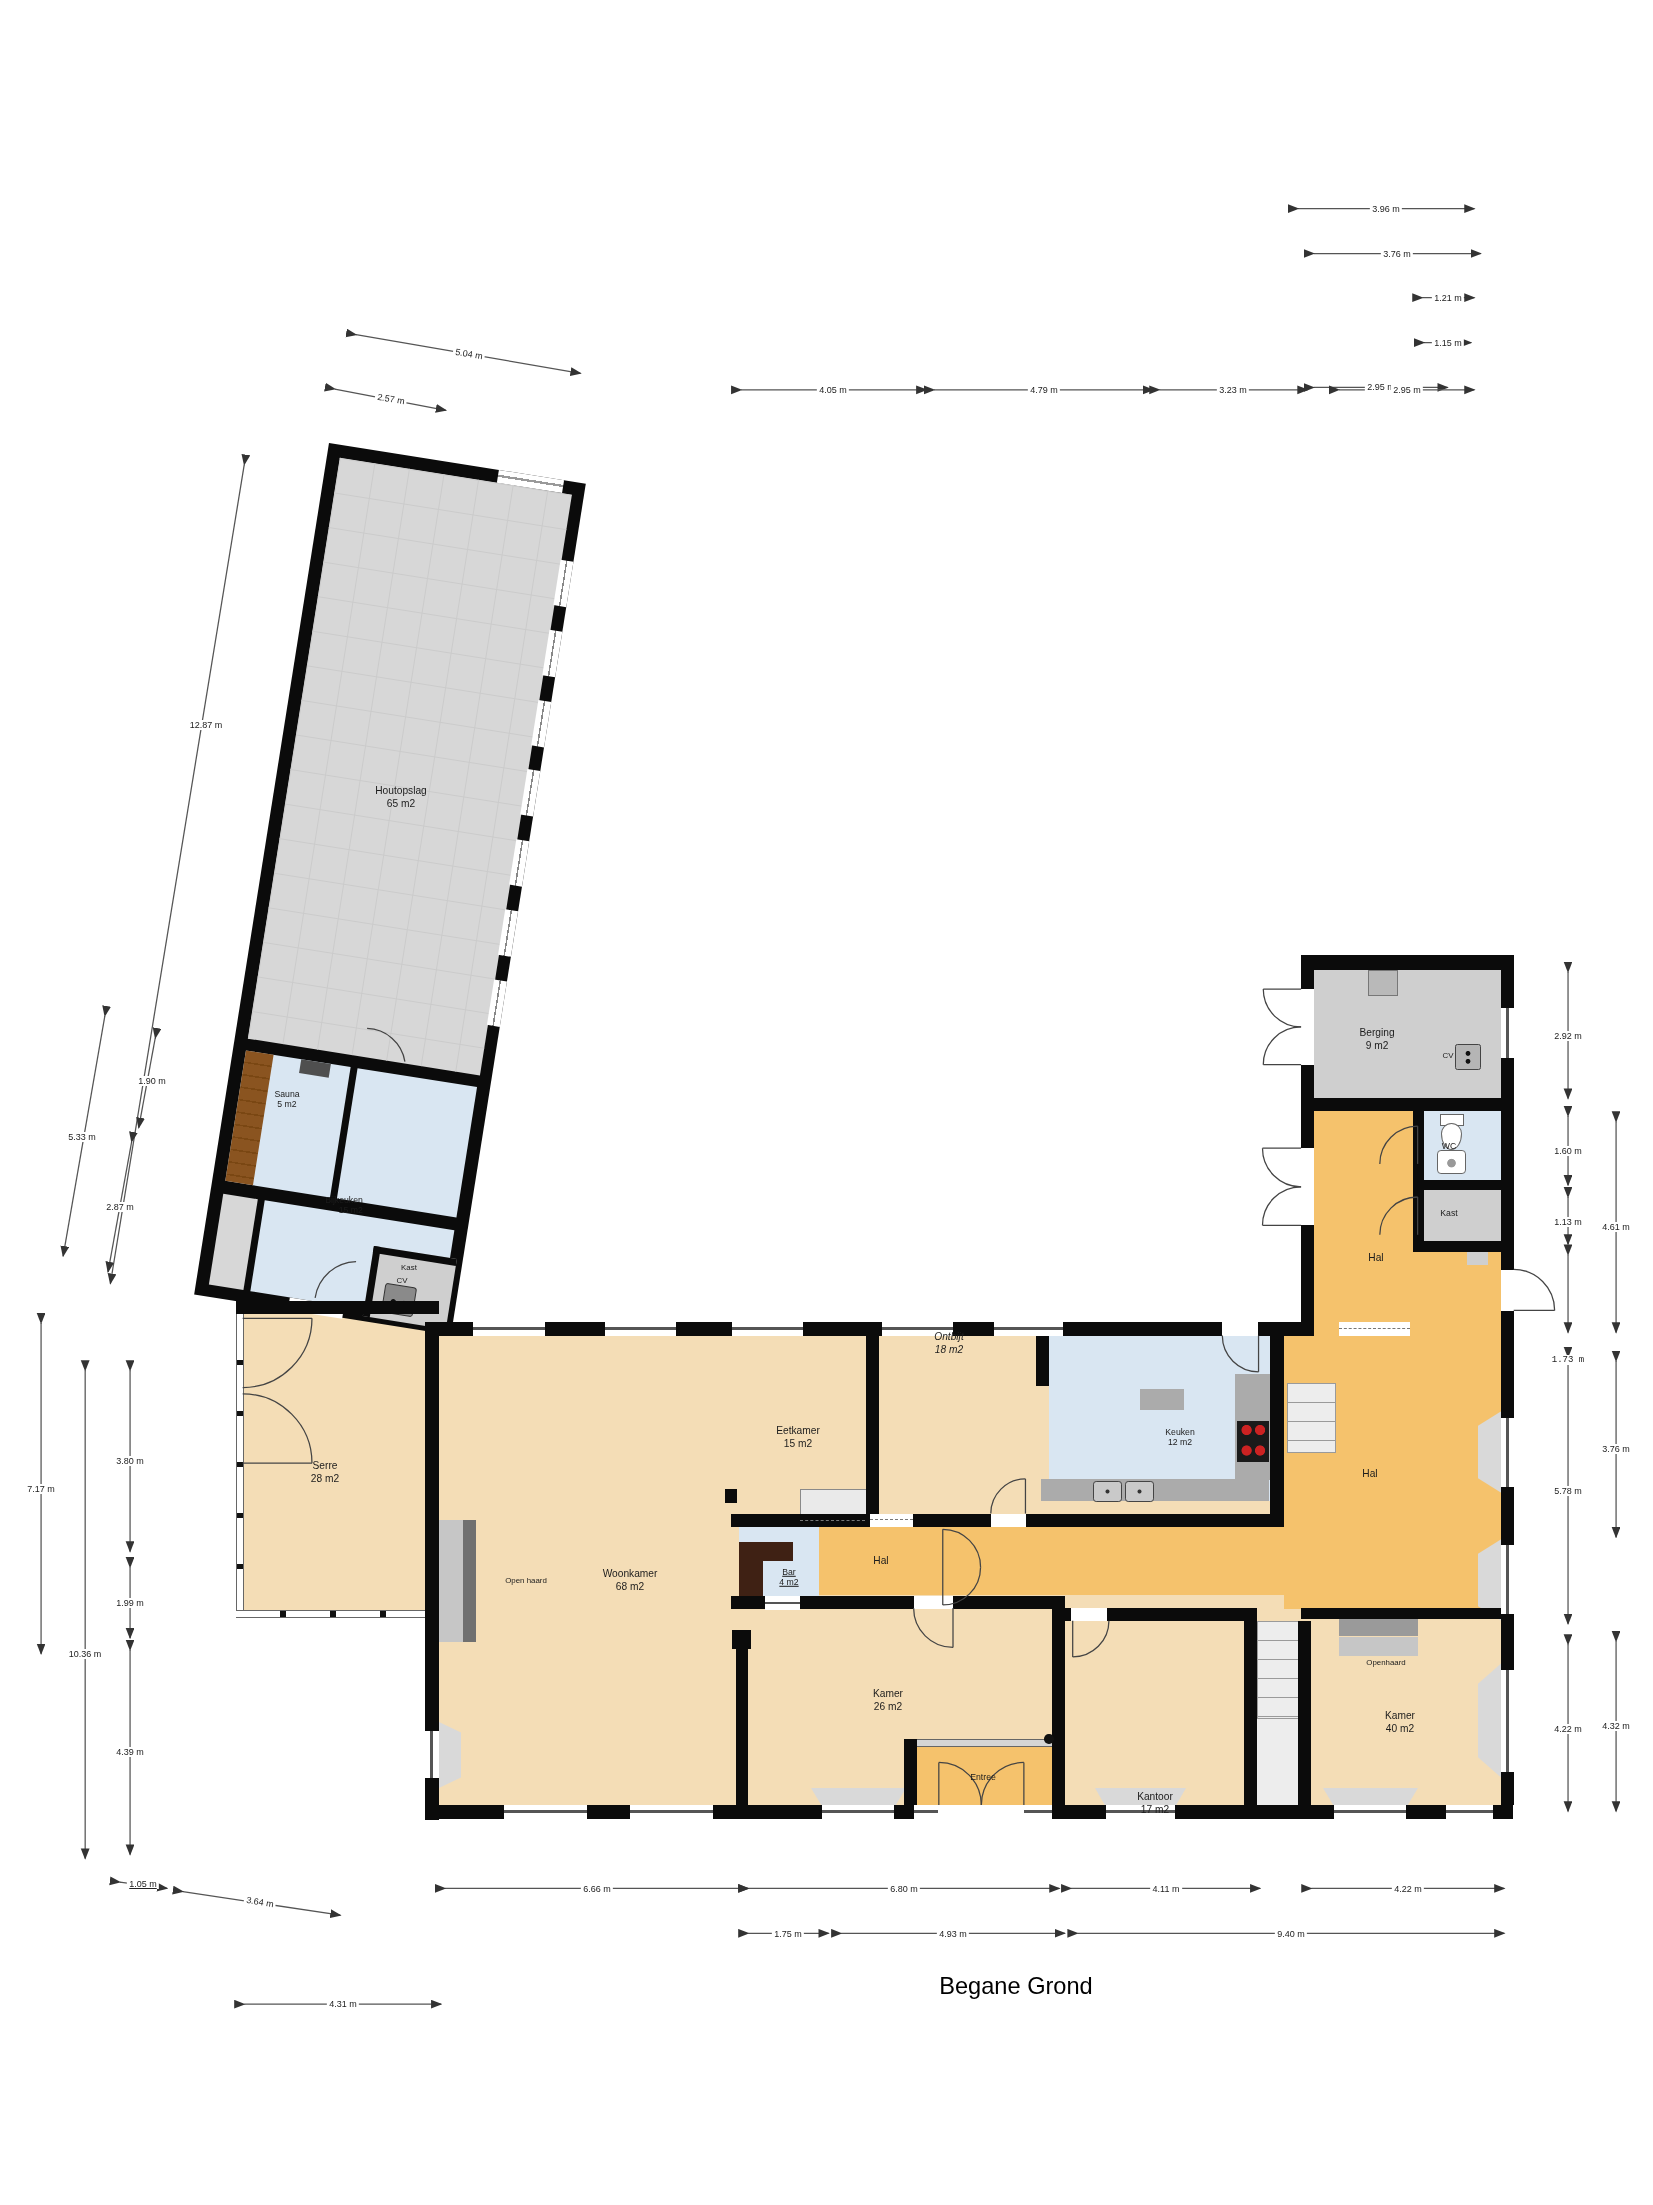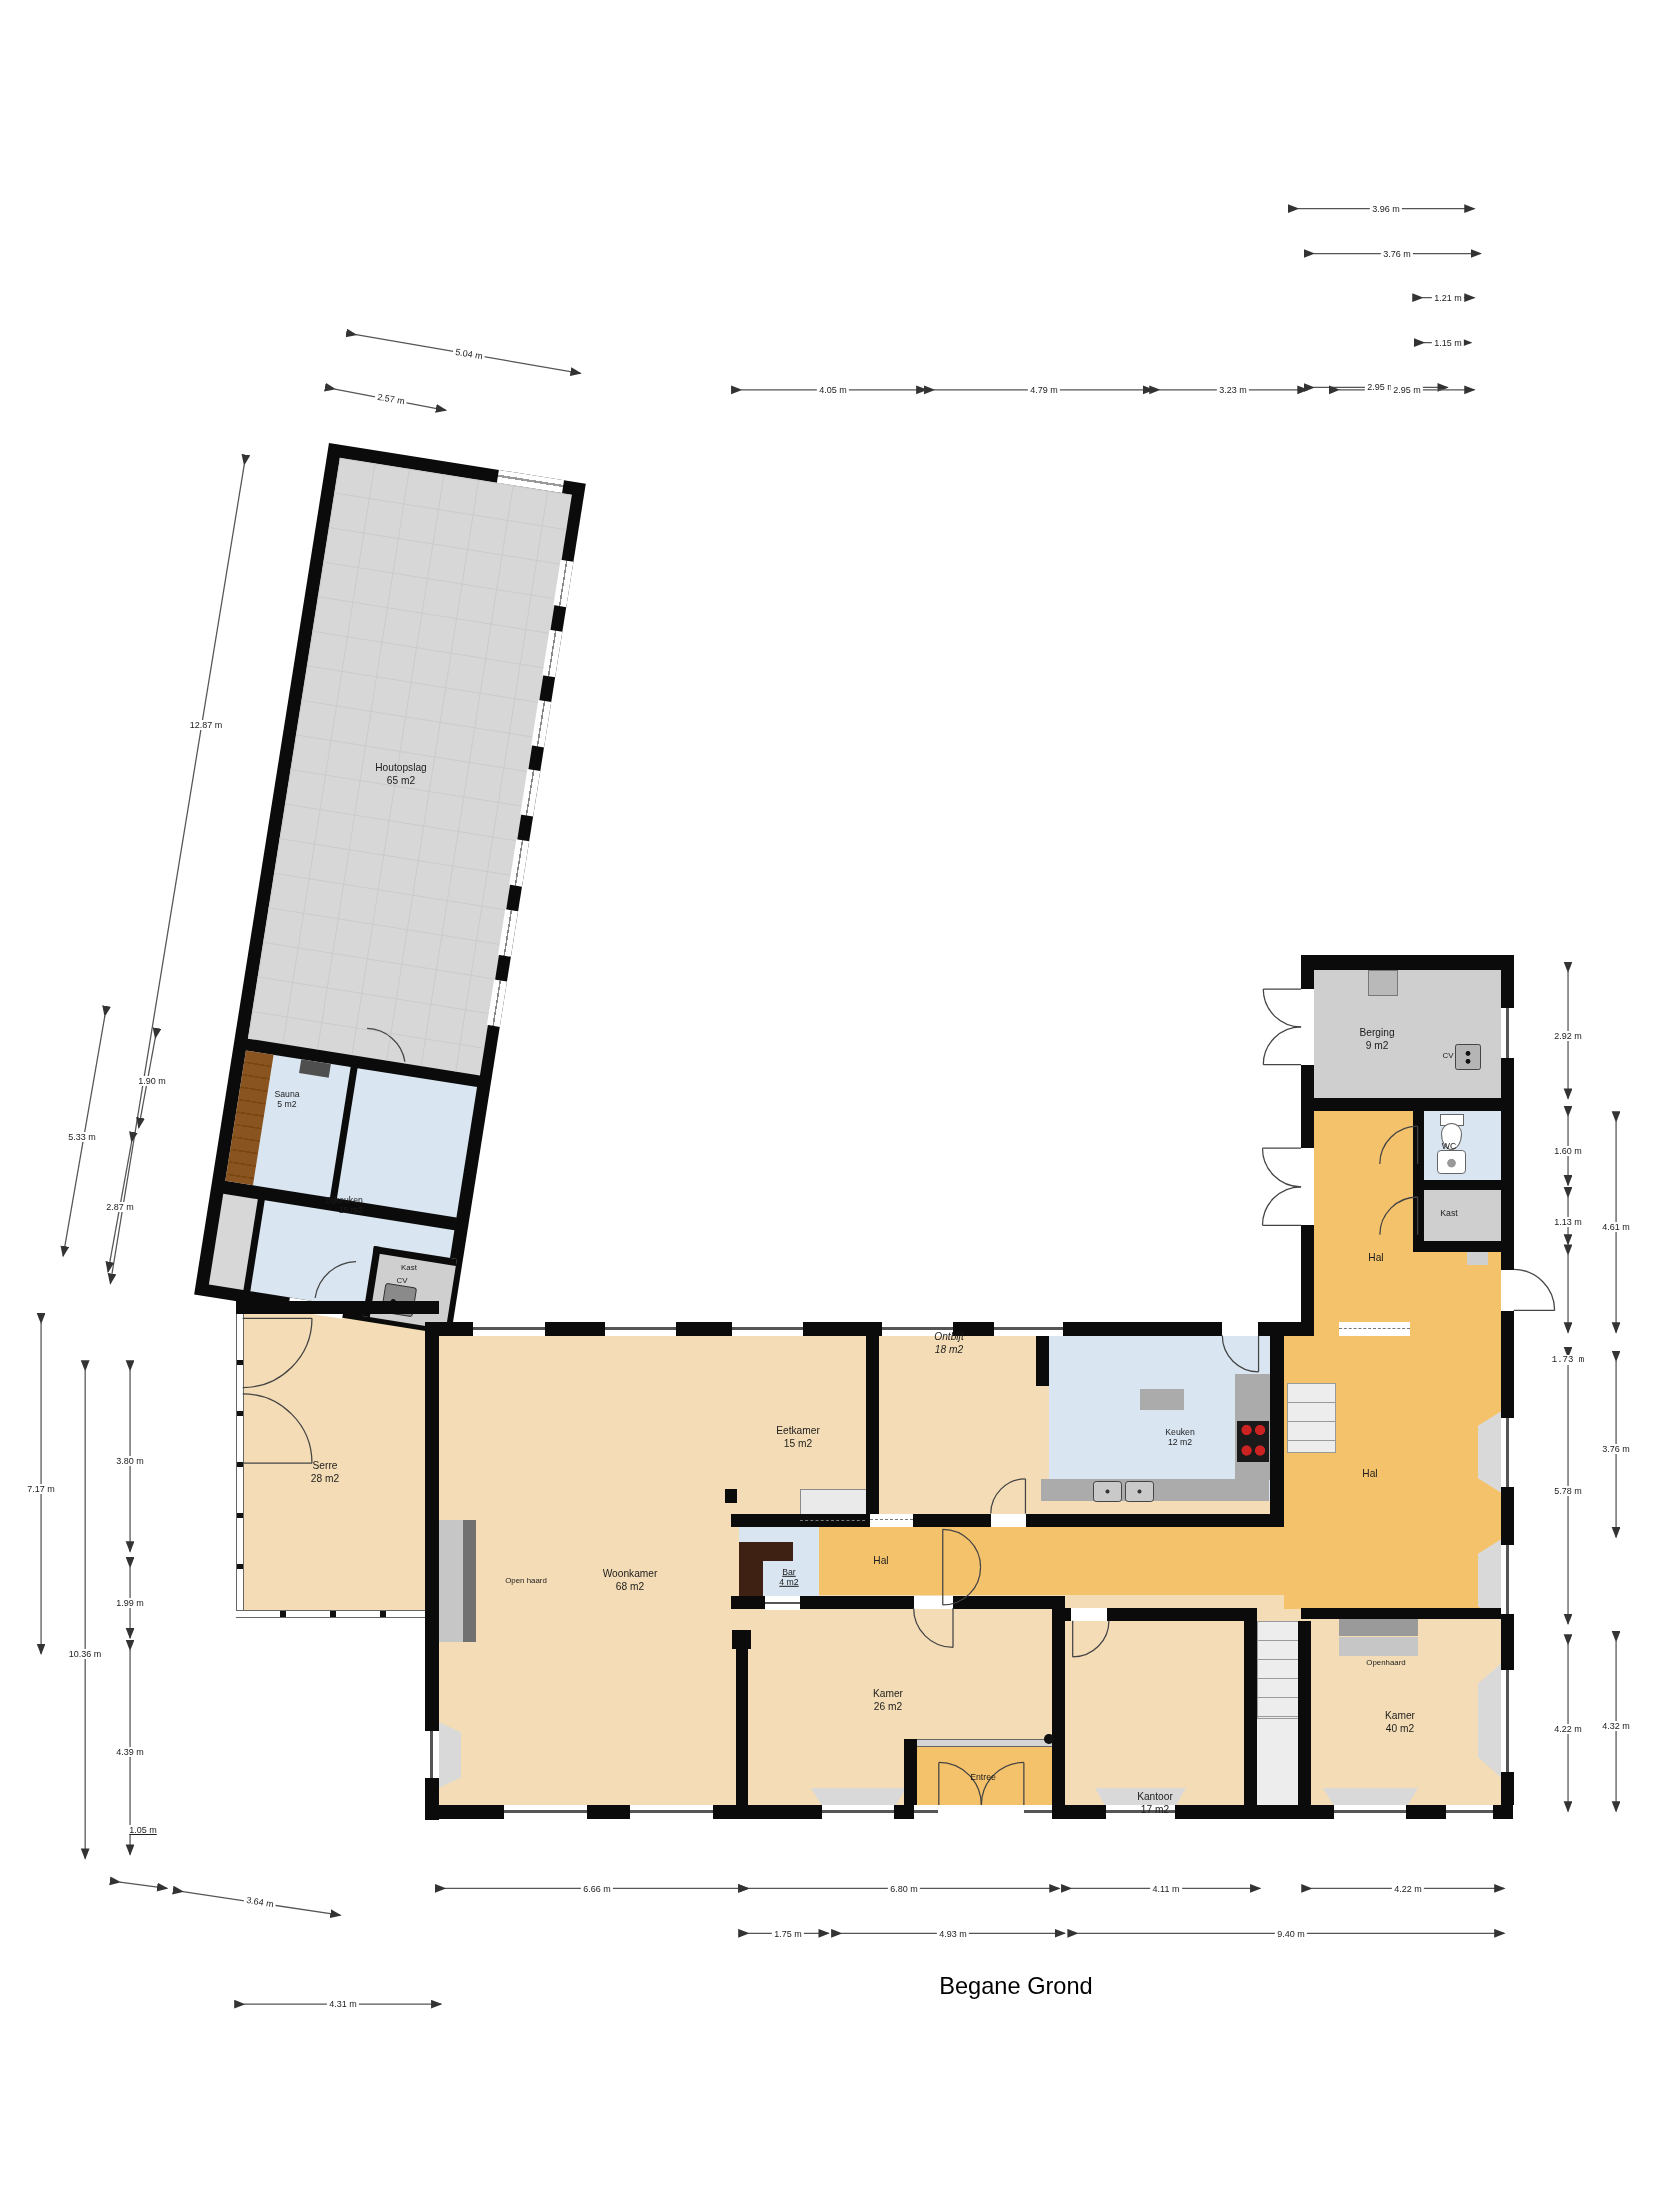--- a/index.html
+++ b/index.html
@@ -280,21 +280,21 @@
         <line x1="1362" y1="2058" x2="1362" y2="2104"></line>
       <path d="M 1246 2292 A 54 54 0 0 0 1192 2238"></path>
         <line x1="1192" y1="2292" x2="1192" y2="2238"></line>
       <path d="M 1246 2292 A 54 54 0 0 1 1300 2238"></path>
         <line x1="1300" y1="2292" x2="1300" y2="2238"></line>
       <path d="M 466 1306 A 50 50 0 0 1 514 1348"></path>
       <path d="M 400 1648 A 54 54 0 0 1 452 1602"></path>
     </g>
   </svg>
 
-  <div class="rlabel" style="left:401px;top:775px;"><span>Houtopslag</span><br><span>65 m2</span></div>
+  <div class="rlabel" style="left:401px;top:798px;"><span>Houtopslag</span><br><span>65 m2</span></div>
   <div class="rlabel small" style="left:287px;top:1099px;"><span>Sauna</span><br><span>5 m2</span></div>
   <div class="rlabel small" style="left:344px;top:1205px;text-align:right;"><span>Bijkeuken</span><br><span>15 m2</span></div>
   <div class="rlabel tiny" style="left:409px;top:1268px;"><span>Kast</span></div>
   <div class="rlabel tiny" style="left:402px;top:1281px;"><span>CV</span></div>
   <div class="rlabel" style="left:1377px;top:1040px;"><span>Berging</span><br><span>9 m2</span></div>
   <div class="rlabel tiny" style="left:1448px;top:1056px;"><span>CV</span></div>
   <div class="rlabel small" style="left:1449px;top:1146px;"><span>WC</span></div>
   <div class="rlabel small" style="left:1449px;top:1213px;"><span>Kast</span></div>
   <div class="rlabel" style="left:1376px;top:1258px;"><span>Hal</span></div>
   <div class="rlabel" style="left:325px;top:1473px;"><span>Serre</span><br><span>28 m2</span></div>
@@ -325,21 +325,21 @@
   <span class="dimlab" style="left:1407px;top:390px;">2.95 m</span>
   <span class="dimlab" style="left:206px;top:725px;">12.87 m</span>
   <span class="dimlab" style="left:152px;top:1081px;">1.90 m</span>
   <span class="dimlab" style="left:82px;top:1137px;">5.33 m</span>
   <span class="dimlab" style="left:120px;top:1207px;">2.87 m</span>
   <span class="dimlab" style="left:41px;top:1489px;">7.17 m</span>
   <span class="dimlab" style="left:85px;top:1654px;">10.36 m</span>
   <span class="dimlab" style="left:130px;top:1461px;">3.80 m</span>
   <span class="dimlab" style="left:130px;top:1603px;">1.99 m</span>
   <span class="dimlab" style="left:130px;top:1752px;">4.39 m</span>
-  <span class="dimlab" style="left:143px;top:1830px;text-decoration:underline;">1.05 m</span>
+  <span class="dimlab" style="left:143px;top:1884px;text-decoration:underline;">1.05 m</span>
   <span class="dimlab r9" style="left:260px;top:1902px;">3.64 m</span>
   <span class="dimlab" style="left:343px;top:2004px;">4.31 m</span>
   <span class="dimlab" style="left:597px;top:1889px;">6.66 m</span>
   <span class="dimlab" style="left:904px;top:1889px;">6.80 m</span>
   <span class="dimlab" style="left:1166px;top:1889px;">4.11 m</span>
   <span class="dimlab" style="left:1408px;top:1889px;">4.22 m</span>
   <span class="dimlab" style="left:788px;top:1934px;">1.75 m</span>
   <span class="dimlab" style="left:953px;top:1934px;">4.93 m</span>
   <span class="dimlab" style="left:1291px;top:1934px;">9.40 m</span>
   <span class="dimlab" style="left:1568px;top:1036px;">2.92 m</span>

